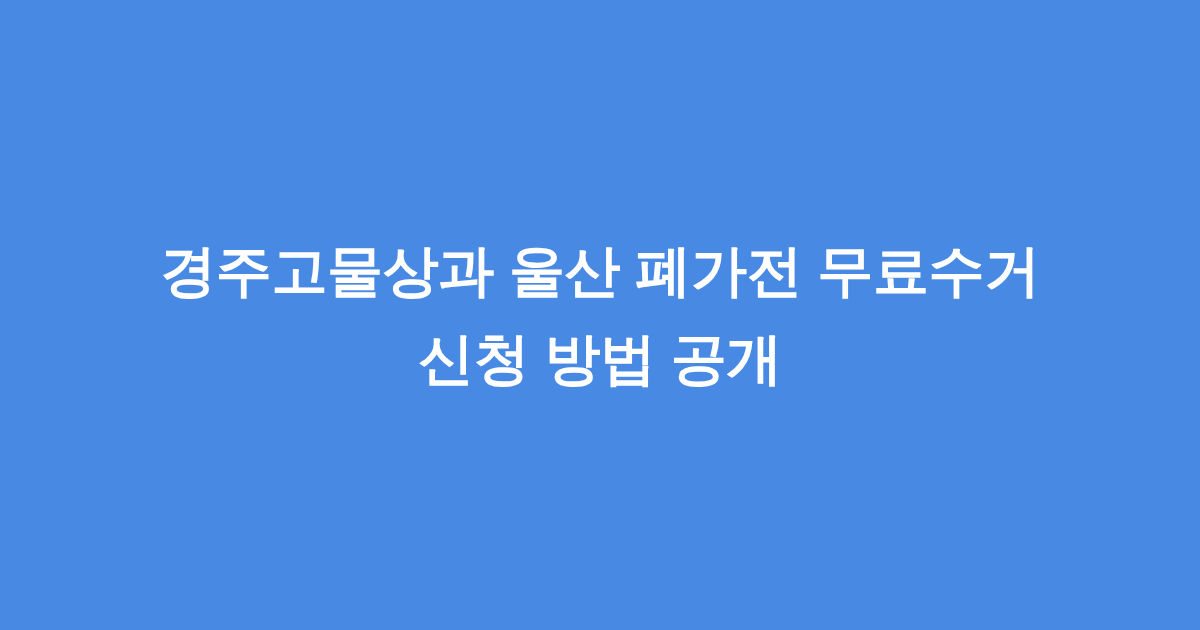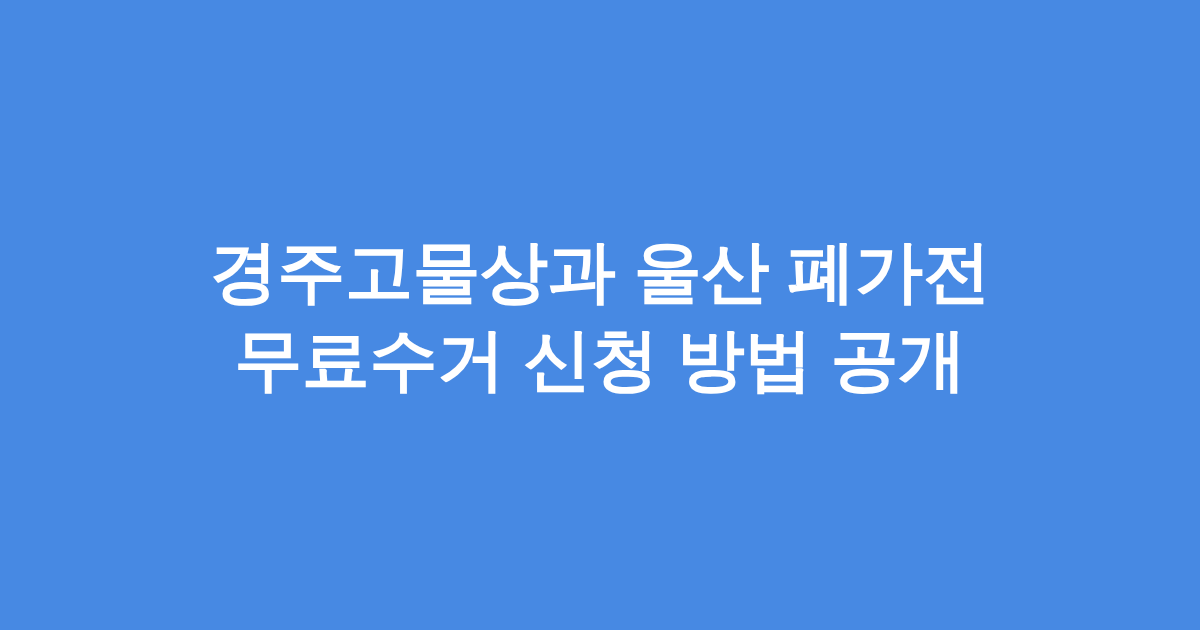--- a/index.html
+++ b/index.html
@@ -32,21 +32,21 @@
     padding: 0 12px;
     box-sizing: border-box;
     text-align: center;
   }
 
   .title-text {
     margin: 1px;
     color: #ffffff;
     font-family: "Liberation Sans", "DejaVu Sans", sans-serif;
     font-weight: 700;
-    font-size: 68px;
+    font-size: 56px;
     line-height: 88px;
     letter-spacing: -0.4px;
     word-break: keep-all;
     overflow-wrap: break-word;
     text-align: center;
     -webkit-font-smoothing: antialiased;
   }
 </style>
 </head>
 <body>

